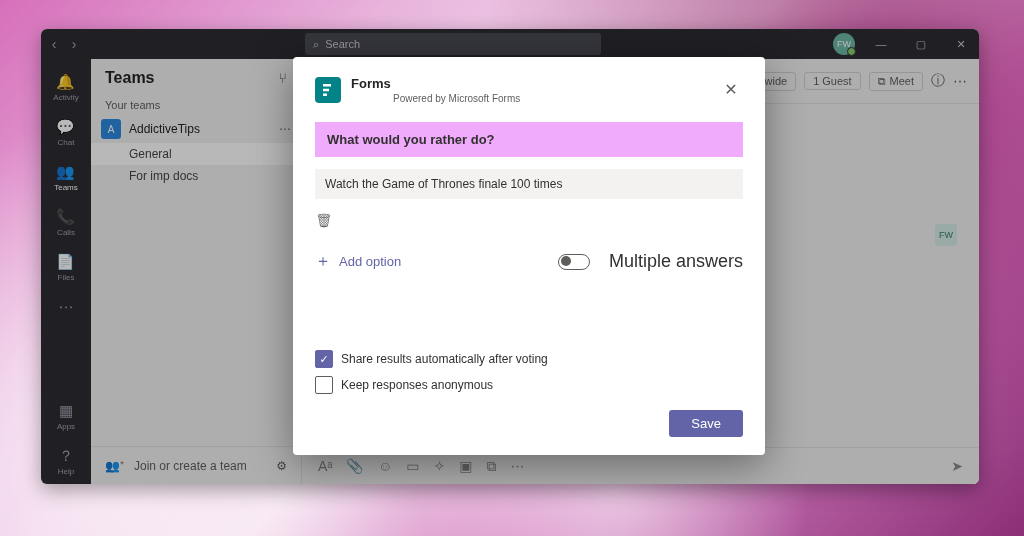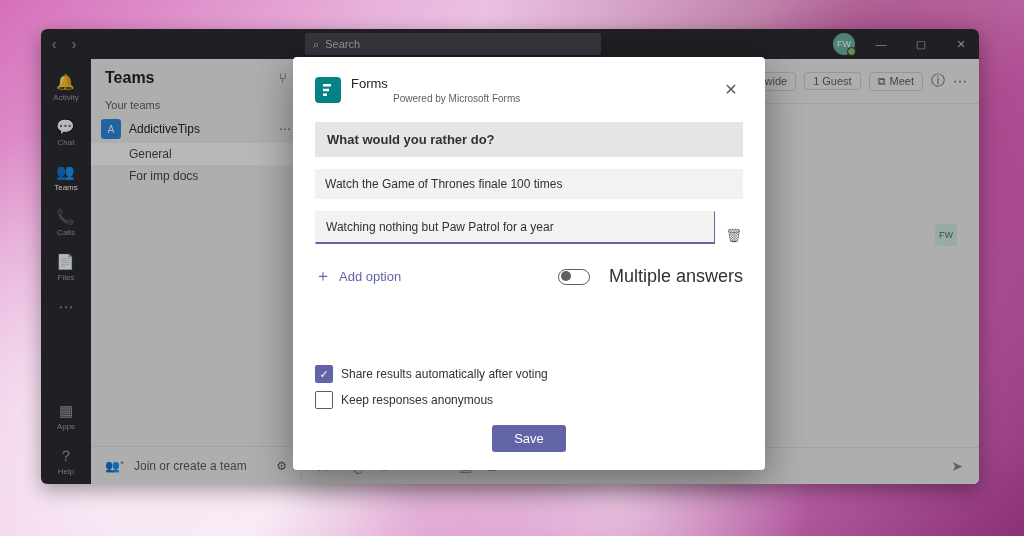--- a/index.html
+++ b/index.html
@@ -232,33 +232,33 @@
     border-radius:4px;
     display:flex;align-items:center;justify-content:center;
     position:relative;
   }
   .forms-logo::before {
     content:"";
     width:10px;height:12px;
     background:#fff;
     clip-path: polygon(0 0, 80% 0, 80% 20%, 0 20%, 0 40%, 60% 40%, 60% 60%, 0 60%, 0 80%, 40% 80%, 40% 100%, 0 100%);
   }
-  .modal-title { font-size:13px; font-weight:400; color:#252423; line-height:1.1;}
+  .modal-title { font-size:13px; font-weight:700; color:#252423; line-height:1.1;}
   .modal-sub { font-size:10px; color:#605e5c; margin-top:2px;padding-left:42px;}
   .modal-close {
     margin-left:auto;
     width:24px;height:24px;
     color:#605e5c;font-size:16px;
     display:flex;align-items:center;justify-content:center;
     background:none;border:none;cursor:pointer;
   }
 
   .question-input {
     margin-top:18px;
-    background:#e5e5e5;
+    background:#f0abfc;
     border:none;
     padding:10px 12px;
     font-size:13px;
     font-weight:600;
     color:#323130;
     width:100%;
     box-sizing:border-box;
     font-family:inherit;
   }
   .option-row {
@@ -322,21 +322,21 @@
     margin-top:8px;
   }
   .cb {
     width:16px;height:16px;border:1px solid #605e5c;border-radius:2px;
     display:flex;align-items:center;justify-content:center;
     font-size:11px;color:#fff;flex-shrink:0;
   }
   .cb.checked { background:#6264a7; border-color:#6264a7;}
 
   .save-row {
-    display:flex;justify-content:center;margin-top:16px;
+    display:flex;justify-content:flex-end;margin-top:16px;
   }
   .save-btn {
     background:#6264a7;color:#fff;
     border:none;border-radius:3px;
     padding:6px 22px;
     font-size:13px;cursor:pointer;font-family:inherit;
   }
 </style>
 </head>
 <body>
@@ -471,21 +471,20 @@
       <span>✕</span>
     </button>
   </div>
 
   <input class="question-input" value="What would you rather do?" style="">
 
   <div class="option-row">
     <input class="option-input" value="Watch the Game of Thrones finale 100 times" style="">
   </div>
   <div class="option-row">
-    <input class="option-input active" value="Watching nothing but Paw Patrol for a year" style="">
     <button class="trash">
       <span>🗑</span>
     </button>
   </div>
 
   <div class="row-addopt">
     <button class="add-option">
       <span class="plus">＋</span>
       <span>Add option</span>
     </button>

